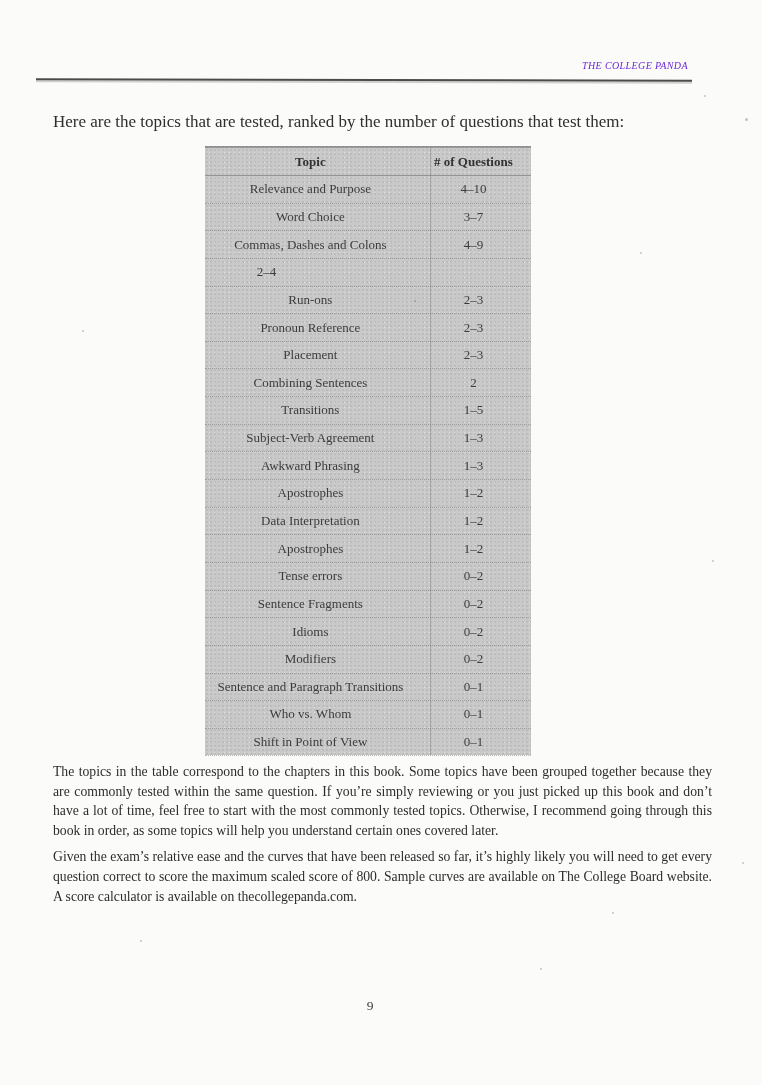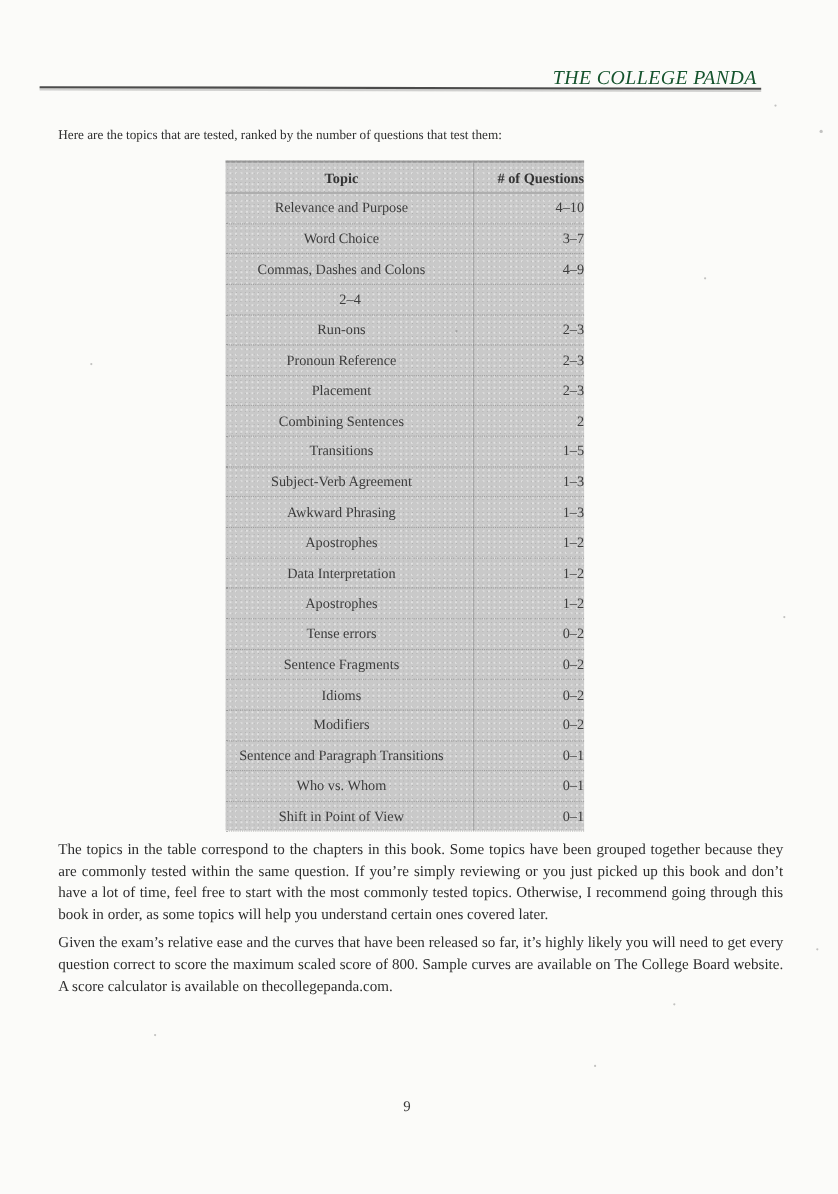--- a/index.html
+++ b/index.html
@@ -10,39 +10,39 @@
     color: #2e2e2e;
     overflow: hidden;
   }
   .page { position: relative; width: 762px; height: 1085px; }
 
   
   .running-head {
     position: absolute;
     top: 60px; right: 74px;
     font-style: italic;
-    font-size: 18px;
+    font-size: 10px;
     letter-spacing: 0.4px;
-    color: #14532d;
+    color: #6d28d9;
   }
   .head-rule {
     position: absolute;
     top: 79px; left: 36px;
     width: 656px; height: 2px;
     background: #4b4b4b;
     box-shadow: 0 2px 0 rgba(130,130,130,0.35);
     transform: rotate(0.12deg);
   }
 
   
   .intro {
     position: absolute;
     top: 113px; left: 53px;
     width: 640px;
-    font-size: 12px;
+    font-size: 17px;
     line-height: 18px;
     color: #2e2e2e;
   }
 
   
   .topics-table {
     position: absolute;
     top: 146px; left: 205px;
     width: 326px; height: 609px;
     background-color: #c9c9c9;
@@ -68,21 +68,21 @@
     border-bottom: 1px dotted rgba(105,105,105,0.45);
   }
   .trow.thead {
     height: 28px;
     font-weight: 700;
     color: #333333;
     border-bottom: 1px solid rgba(95,95,95,0.50);
   }
   .tcell { text-align: center; }
   .tcell.topic { width: 225px; }
-  .tcell.num   { width: 123px; text-align: right; }
+  .tcell.num   { width: 123px; }
 
   
   .bodytext {
     position: absolute;
     top: 762px; left: 53px;
     width: 659px;
     font-size: 13.7px;
     line-height: 19.6px;
     text-align: justify;
     color: #2c2c2c;

